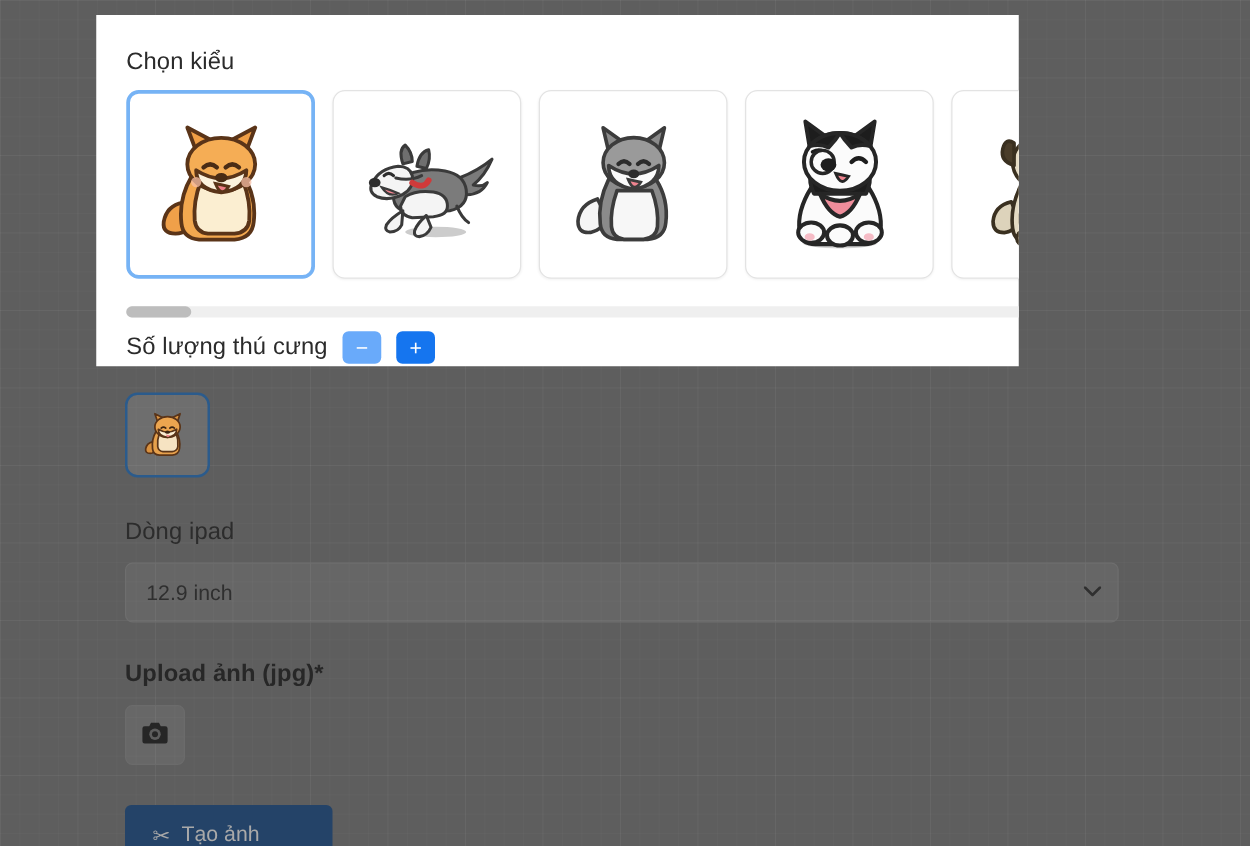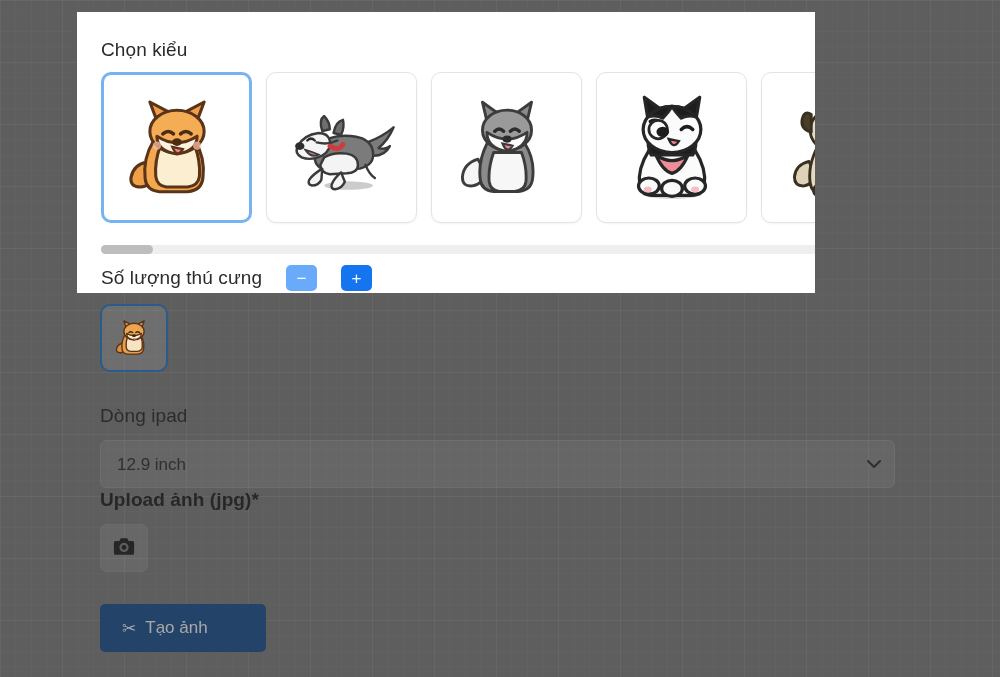--- a/index.html
+++ b/index.html
@@ -18,21 +18,21 @@
       linear-gradient(to right, rgba(255,255,255,0.030) 1px, transparent 1px),
       linear-gradient(to bottom, rgba(255,255,255,0.030) 1px, transparent 1px),
       linear-gradient(to right, rgba(255,255,255,0.018) 1px, transparent 1px),
       linear-gradient(to bottom, rgba(255,255,255,0.018) 1px, transparent 1px);
     background-size: 62px 62px, 62px 62px, 15.5px 15.5px, 15.5px 15.5px;
   }
 
   
   .form-column {
     position: absolute;
-    left: 77px; top: 4px;
+    left: 77px; top: 14px;
     width: 845px; height: 624px;
     background: rgba(255,255,255,0.0);
   }
   .form-inner {
     position: absolute;
     left: 23px; top: 300px;
     width: 800px;
   }
 
   
@@ -64,21 +64,21 @@
     width: 795px; height: 48px;
     border: 1px solid #6e6e6e;
     border-radius: 6px;
     background-color: rgba(255,255,255,0.055);
     color: #2f2f2f;
     font-size: 17px;
     font-family: "Liberation Sans", sans-serif;
     padding: 0 34px 0 16px;
     outline: none;
   }
-  .select-wrap { position: relative; width: 795px; }
+  .select-wrap { position: relative; width: 795px; margin-bottom: 30px; }
   .select-chevron {
     position: absolute; right: 14px; top: 50%;
     transform: translateY(-50%);
     pointer-events: none;
     color: #2f2f2f;
   }
 
   .upload-row { display: flex; gap: 12px; align-items: center; margin-bottom: 32px; }
   .camera-btn {
     width: 48px; height: 48px;
@@ -169,21 +169,21 @@
   .hscroll .thumb-bar {
     width: 52px; height: 9px;
     background: #bdbdbd;
     border-radius: 5px;
     cursor: pointer;
   }
 
   .count-row {
     position: absolute;
     left: 24px; top: 253px;
-    display: flex; align-items: center; gap: 24px;
+    display: flex; align-items: center; gap: 12px;
   }
   .count-label {
     font-size: 19px;
     color: #2b2b2b;
     letter-spacing: .1px;
   }
   .step-btn {
     width: 31px; height: 26px;
     border: none; border-radius: 5px;
     color: #fff;

